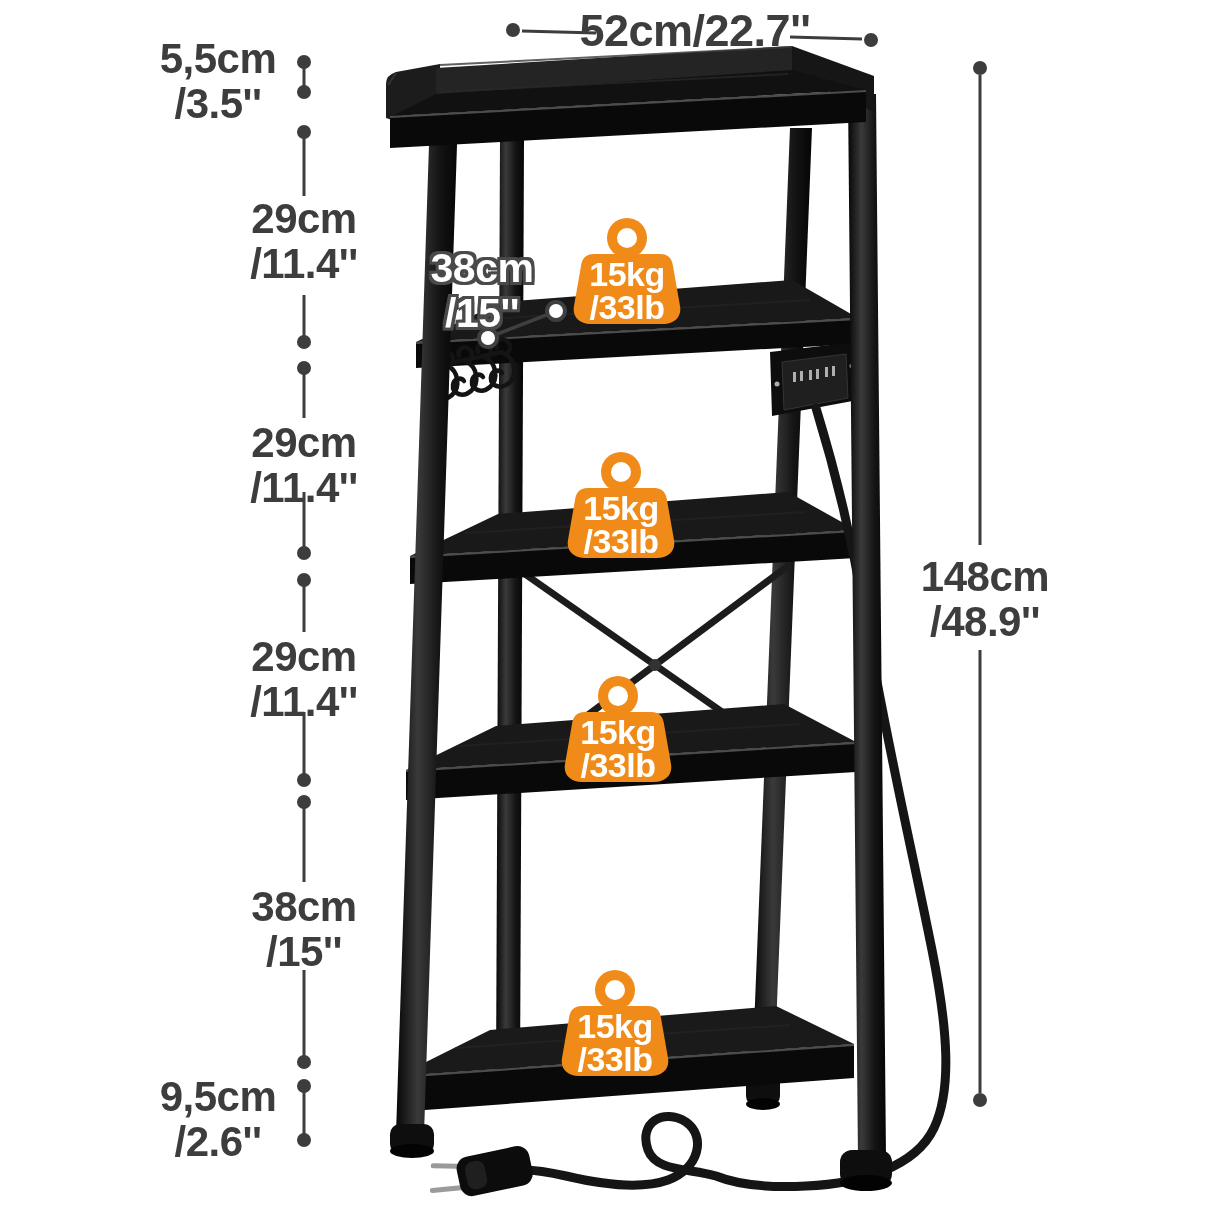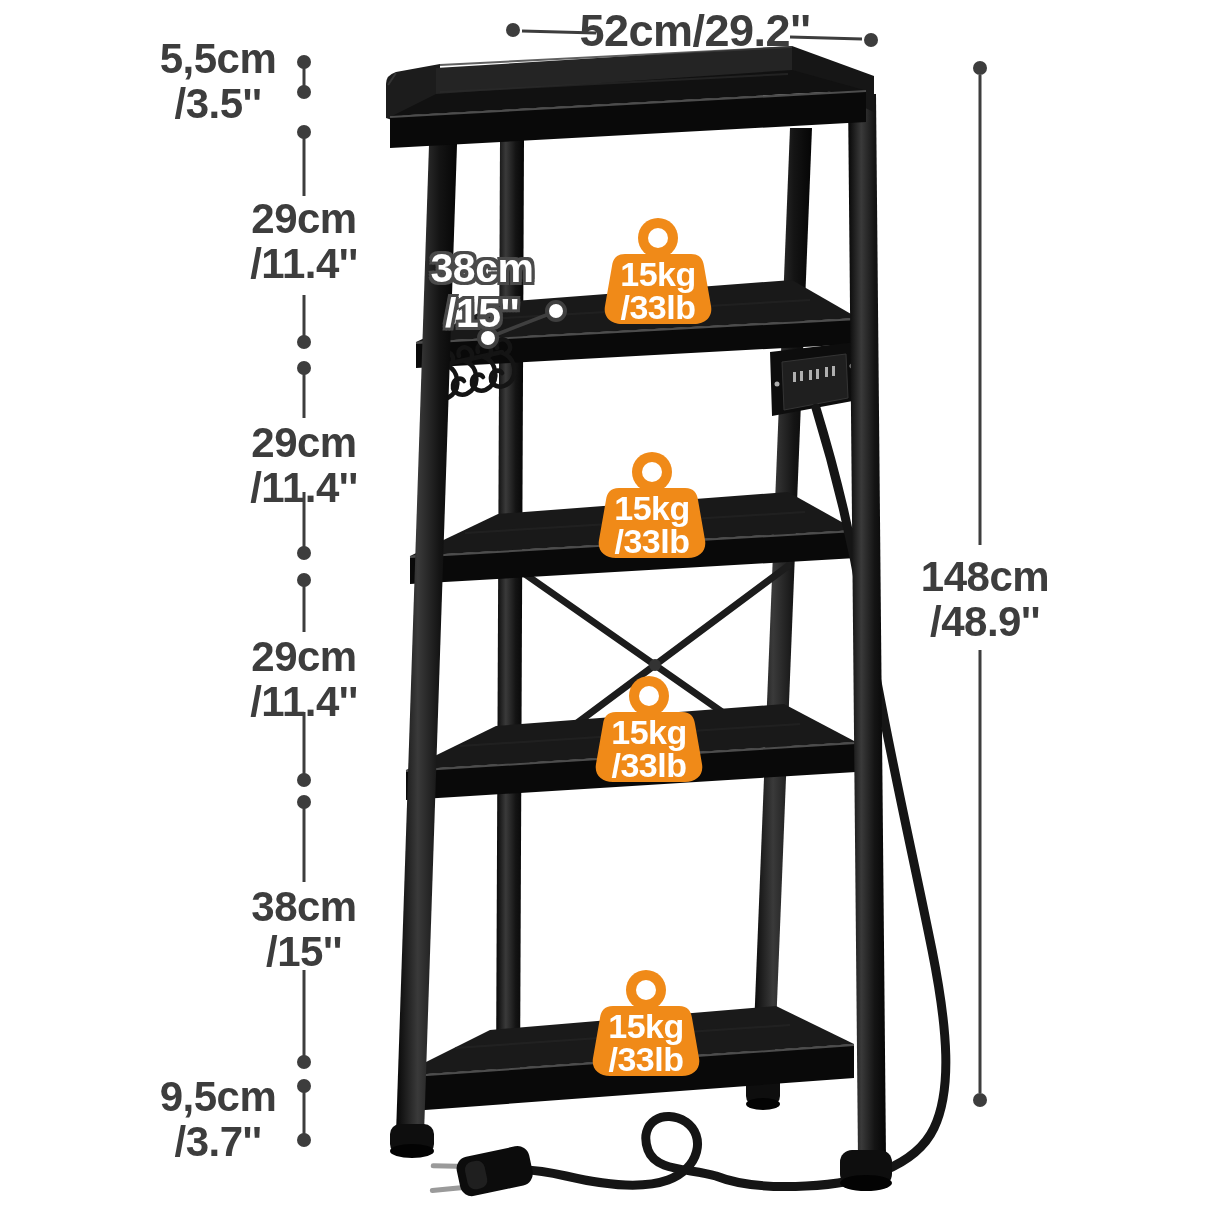--- a/index.html
+++ b/index.html
@@ -27,21 +27,21 @@
   #dim-l2{left:204px;top:420px;width:200px;}
   #dim-l3{left:204px;top:634px;width:200px;}
   #dim-l4{left:204px;top:884px;width:200px;}
   #dim-l5{left:140px;top:1074px;width:156px;}
   #dim-height{left:880px;top:554px;width:210px;}
   #dim-depth{
     left:382px;top:246px;width:200px;text-align:center;color:#fff;font-size:41px;
     text-shadow:-3px -3px 0 #4a4a4a,3px -3px 0 #4a4a4a,-3px 3px 0 #4a4a4a,3px 3px 0 #4a4a4a,
                 -3px 0 0 #4a4a4a,3px 0 0 #4a4a4a,0 -3px 0 #4a4a4a,0 3px 0 #4a4a4a;
   }
-  .badge{position:absolute;width:110px;height:110px;margin-left:31px;}
+  .badge{position:absolute;width:110px;height:110px;}
   .badge svg{position:absolute;left:0;top:0;}
   .badge .btxt{
     position:absolute;left:0;top:40px;width:100%;text-align:center;
     color:#fff;font-weight:700;font-size:34px;line-height:33px;letter-spacing:-0.5px;
   }
   .b1{left:572px;top:218px;}
   .b2{left:566px;top:452px;}
   .b3{left:563px;top:676px;}
   .b4{left:560px;top:970px;}
 </style>
@@ -214,21 +214,21 @@
       <circle cx="980" cy="1100" r="7" stroke="none"></circle>
     </g>
     <g>
       <line x1="495" y1="335" x2="549" y2="314" stroke="#3f3f3f" stroke-width="3.5"></line>
       <circle cx="488" cy="338" r="9" fill="#fff" stroke="#3f3f3f" stroke-width="4"></circle>
       <circle cx="556" cy="311" r="9" fill="#fff" stroke="#3f3f3f" stroke-width="4"></circle>
     </g>
   </svg>
 
   <div class="dim t-center" id="dim-top">
-    <span class="ln">52cm/29.2''</span>
+    <span class="ln">52cm/22.7''</span>
   </div>
 
   <div class="dim t-right" id="dim-l0">
     <span class="ln">5,5cm</span>
     <span class="ln">/3.5''</span>
   </div>
   <div class="dim t-center" id="dim-l1">
     <span class="ln">29cm</span>
     <span class="ln">/11.4''</span>
   </div>
@@ -239,21 +239,21 @@
   <div class="dim t-center" id="dim-l3">
     <span class="ln">29cm</span>
     <span class="ln">/11.4''</span>
   </div>
   <div class="dim t-center" id="dim-l4">
     <span class="ln">38cm</span>
     <span class="ln">/15''</span>
   </div>
   <div class="dim t-right" id="dim-l5">
     <span class="ln">9,5cm</span>
-    <span class="ln">/3.7''</span>
+    <span class="ln">/2.6''</span>
   </div>
 
   <div class="dim" id="dim-depth">
     <span class="ln">38cm</span>
     <span class="ln">/15''</span>
   </div>
 
   <div class="dim t-center" id="dim-height">
     <span class="ln">148cm</span>
     <span class="ln">/48.9''</span>

